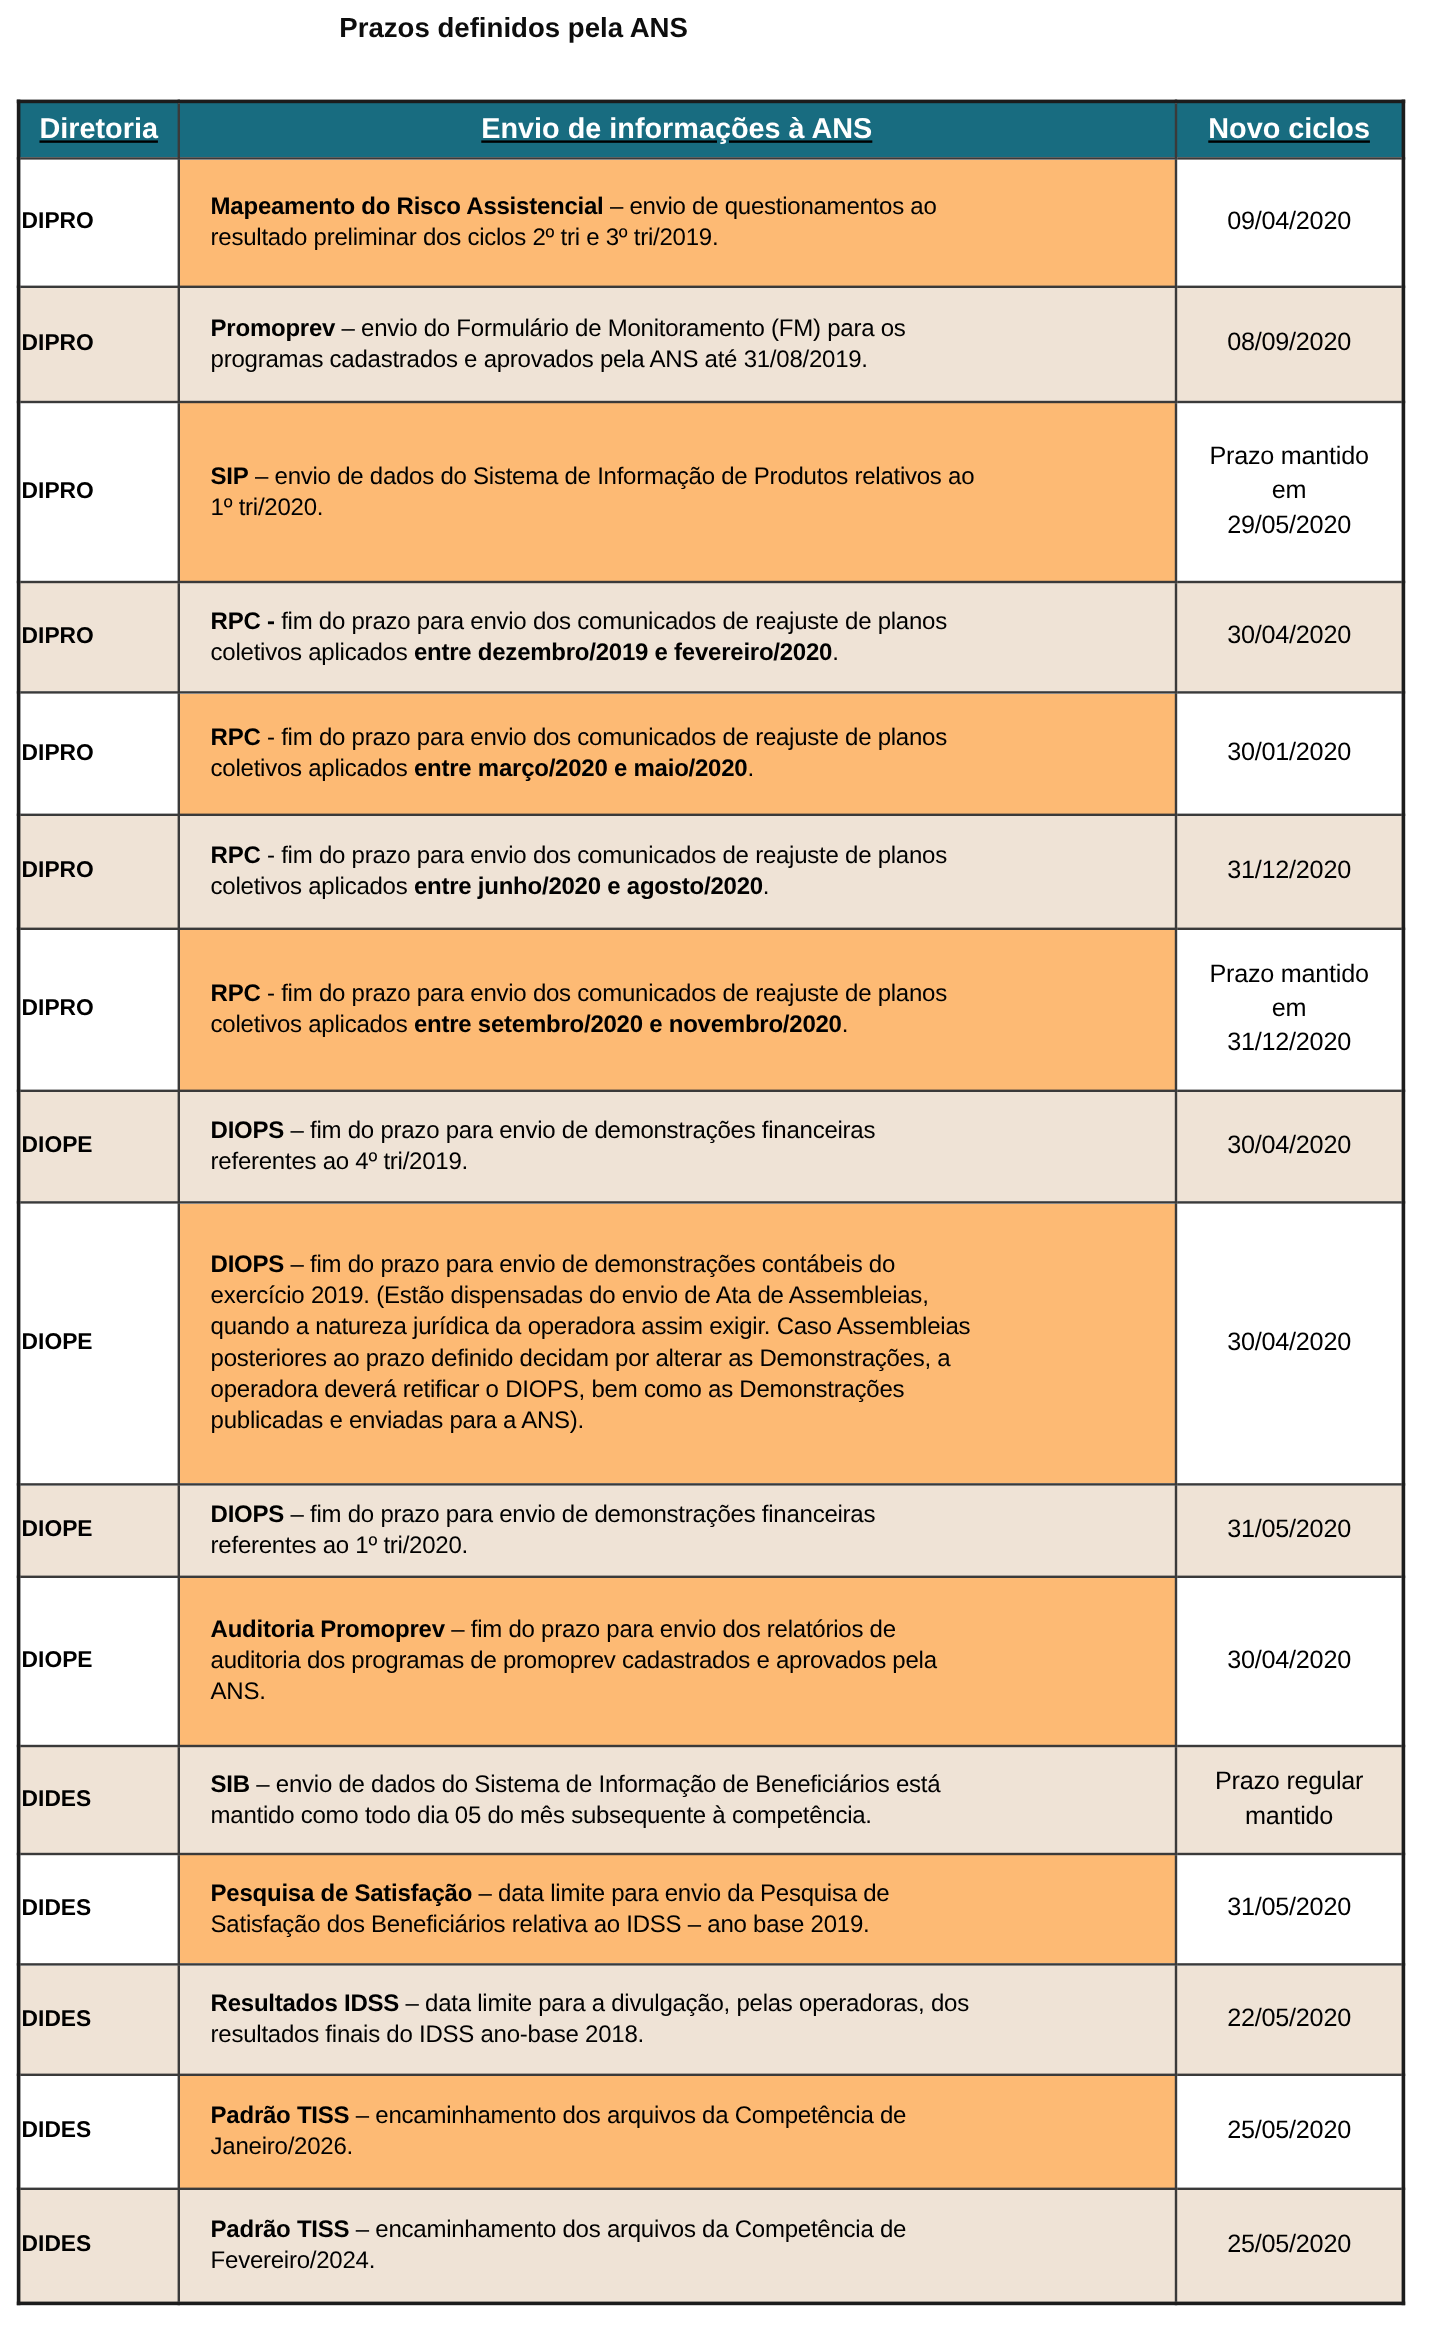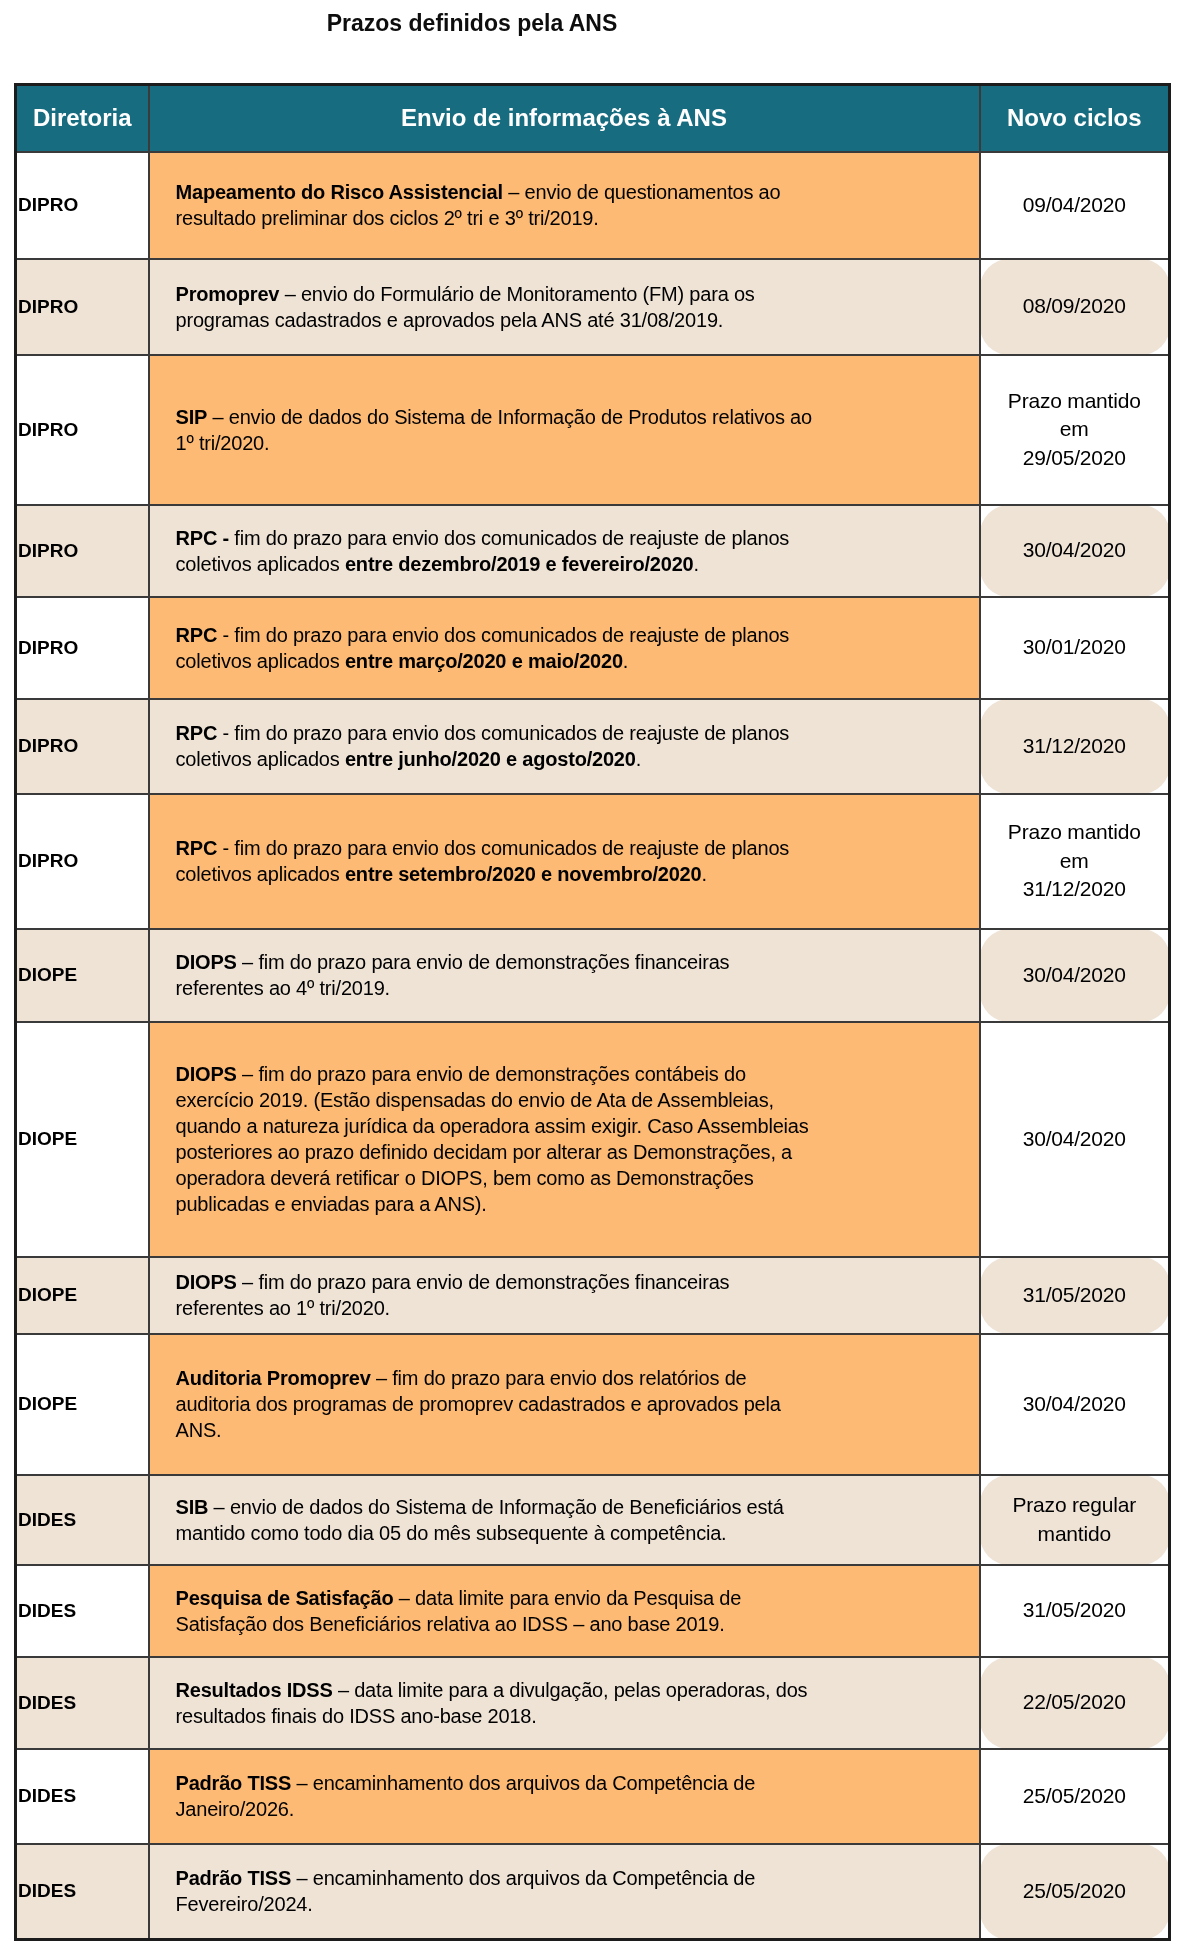--- a/index.html
+++ b/index.html
@@ -1,44 +1,44 @@
 <!DOCTYPE html>
 <html style="--header_bg: #186C80; --header_text: #FFFFFF; --row_alt_bg: #EFE3D6; --border: #3A3A3A; --text: #000000;"><head>
 <meta charset="utf-8">
 <style>
   html,body{margin:0;padding:0;}
   body{
     width:1200px;height:1950px;position:relative;background:#ffffff;
     font-family:"Liberation Sans","DejaVu Sans",sans-serif;color:#000;
   }
   .page-title{
-    position:absolute;top:10px;left:472px;transform:translateX(-50%);
+    position:absolute;top:10px;left:428px;transform:translateX(-50%);
     font-size:23px;font-weight:bold;white-space:nowrap;color:#0d0d0d;
   }
   table.prazos{
     position:absolute;left:14px;top:83px;width:1154px;
     border-collapse:collapse;table-layout:fixed;
     border:3px solid #1c1c1c;
   }
   col.c1{width:133px;}
   col.c2{width:831px;}
   col.c3{width:190px;}
   th,td{border:2px solid #3a3a3a;vertical-align:middle;overflow:hidden;}
-  thead tr{height:67px;}
+  thead tr{height:47px;text-decoration:underline;}
   th{
     background:var(--header_bg,#186C80);color:var(--header_text,#ffffff);
     font-size:24px;font-weight:bold;text-align:center;padding:2px 4px;
   }
   td.diretoria{text-align:left;font-weight:bold;font-size:19px;background:#fff;}
   td.descricao{
     text-align:left;font-size:20px;line-height:1.3;
     padding:8px 165px 8px 26px;background:#fdba74;letter-spacing:-0.2px;
   }
   td.descricao b{font-weight:bold;}
-  td.prazo{text-align:center;font-size:21px;line-height:1.35;background:#fff;padding:4px 6px;letter-spacing:-0.2px;border-radius:29px;}
+  td.prazo{text-align:center;font-size:21px;line-height:1.35;background:#fff;padding:4px 6px;letter-spacing:-0.2px;}
   tbody tr:nth-child(even) td{background:var(--row_alt_bg,#EFE3D6);}
   tbody tr:nth-child(1){height:107px;}
   tbody tr:nth-child(2){height:96px;}
   tbody tr:nth-child(3){height:150px;}
   tbody tr:nth-child(4){height:92px;}
   tbody tr:nth-child(5){height:102px;}
   tbody tr:nth-child(6){height:95px;}
   tbody tr:nth-child(7){height:135px;}
   tbody tr:nth-child(8){height:93px;}
   tbody tr:nth-child(9){height:235px;}

